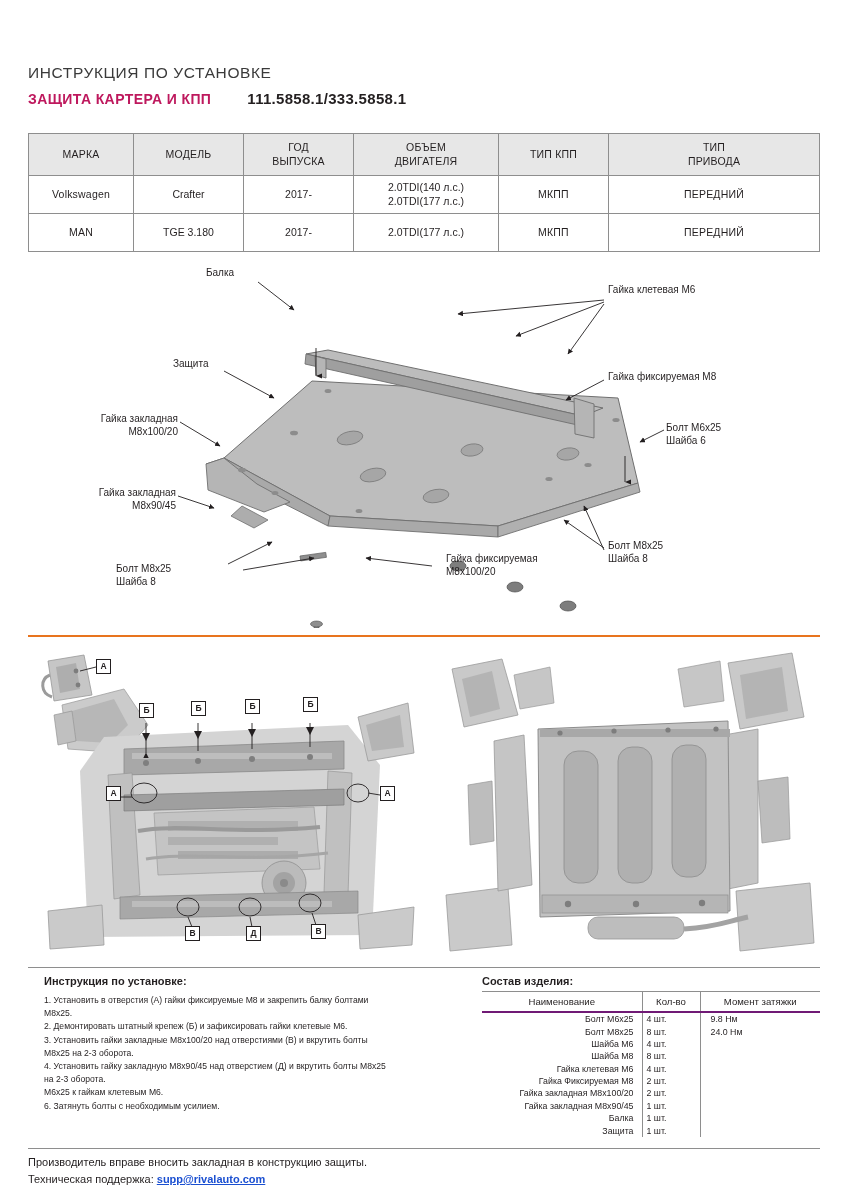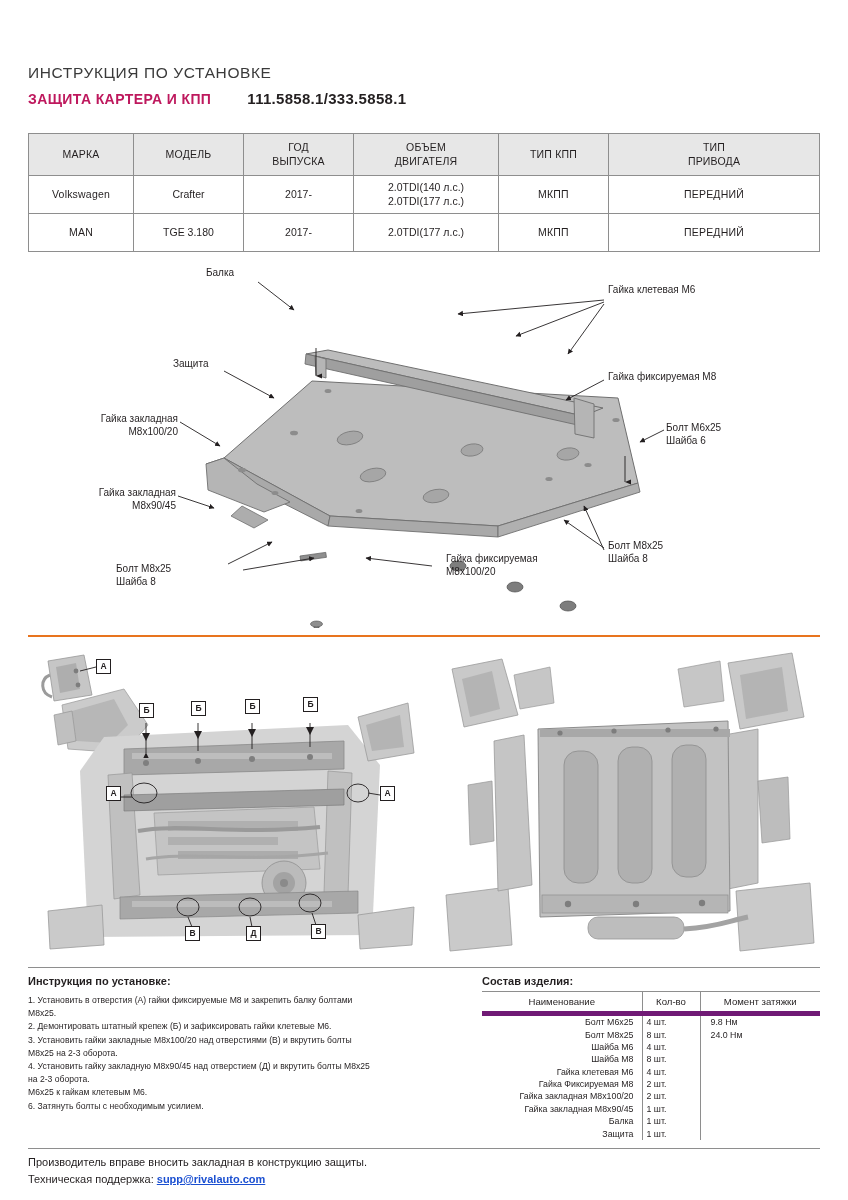--- a/index.html
+++ b/index.html
@@ -67,33 +67,33 @@
   svg.ph { position:absolute; left:0; top:0; }
 
   
   .callout {
     position:absolute; border:1.2px solid #231f20; background:#ffffff;
     font-size:8.5px; font-weight:700; text-align:center;
     width:15px; height:15px; line-height:13px; color:#231f20;
   }
 
   
-  .instr { position:absolute; left:28px; top:975px; width:440px; }
+  .instr { position:absolute; left:44px; top:975px; width:440px; }
   .instr-h { font-size:11px; font-weight:700; margin-bottom:7px; }
   .instr-b { font-size:8.6px; line-height:1.42; color:#231f20; }
   .instr-b div { margin-bottom:1px; }
 
   
   .bom { position:absolute; left:482px; top:975px; width:338px; }
   .bom-h { font-size:11px; font-weight:700; margin-bottom:4px; }
   .bom-rule { width:100%; height:1px; background:#8e8e8e; margin-bottom:0; }
   table.bomt { width:100%; border-collapse:collapse; font-size:8.8px; }
   table.bomt th {
     font-weight:400; font-size:9.6px; padding:4px 4px; text-align:center;
-    border-bottom:5px solid #701a75; border-right:1px solid #8e8e8e;
+    border-bottom:2px solid #701a75; border-right:1px solid #8e8e8e;
   }
   table.bomt th:last-child { border-right:none; }
   table.bomt td {
     padding:1.2px 4px; border-right:1px solid #8e8e8e; vertical-align:middle;
   }
   table.bomt td:last-child { border-right:none; }
   table.bomt td.n { text-align:right; padding-right:8px; }
   table.bomt td.q { text-align:left; }
   table.bomt td.m { text-align:left; padding-left:10px; }
 

